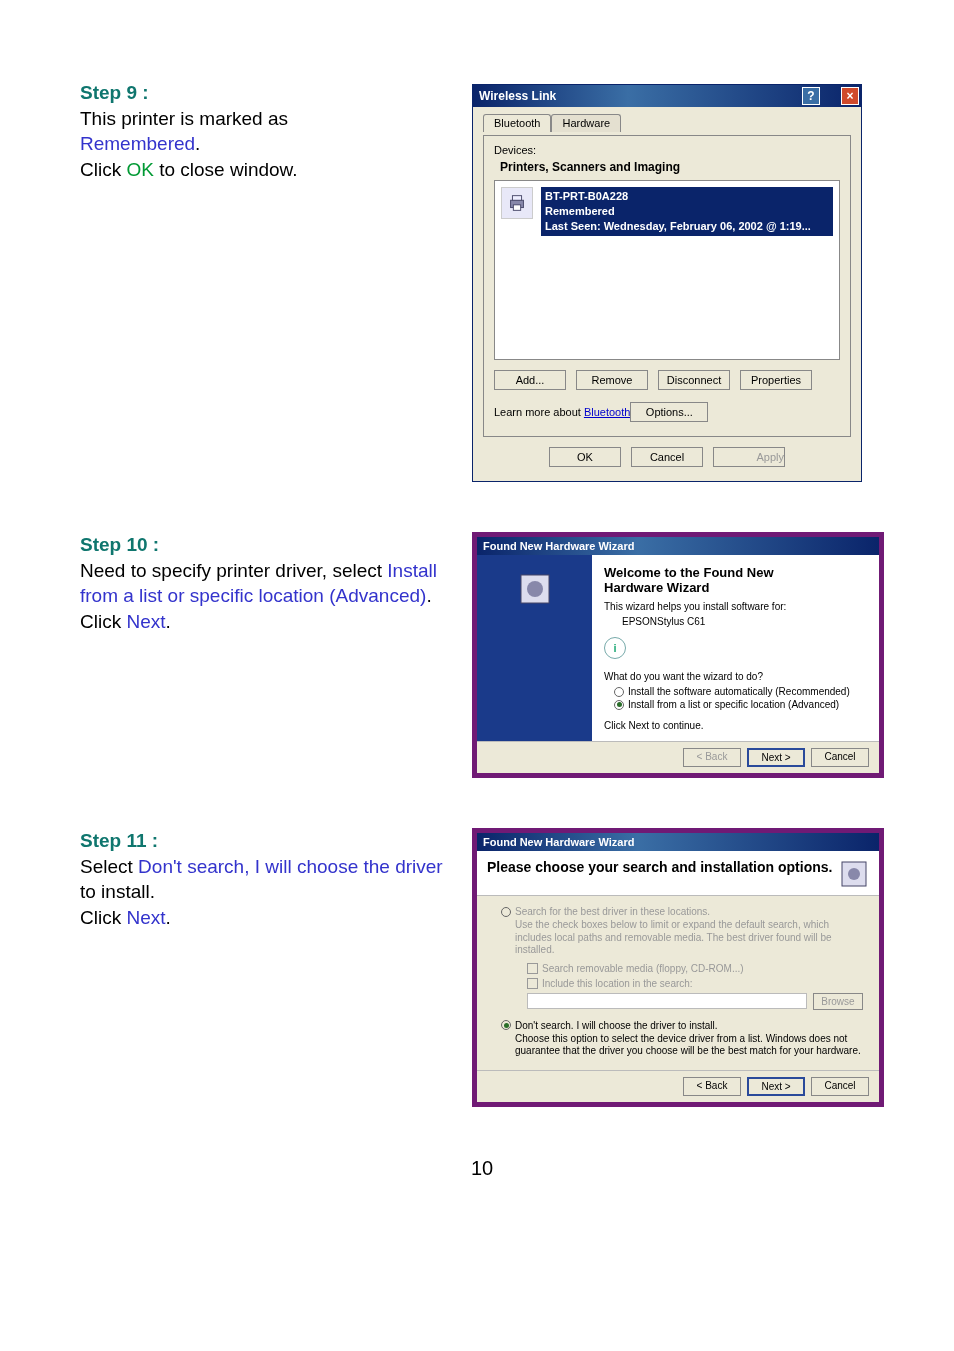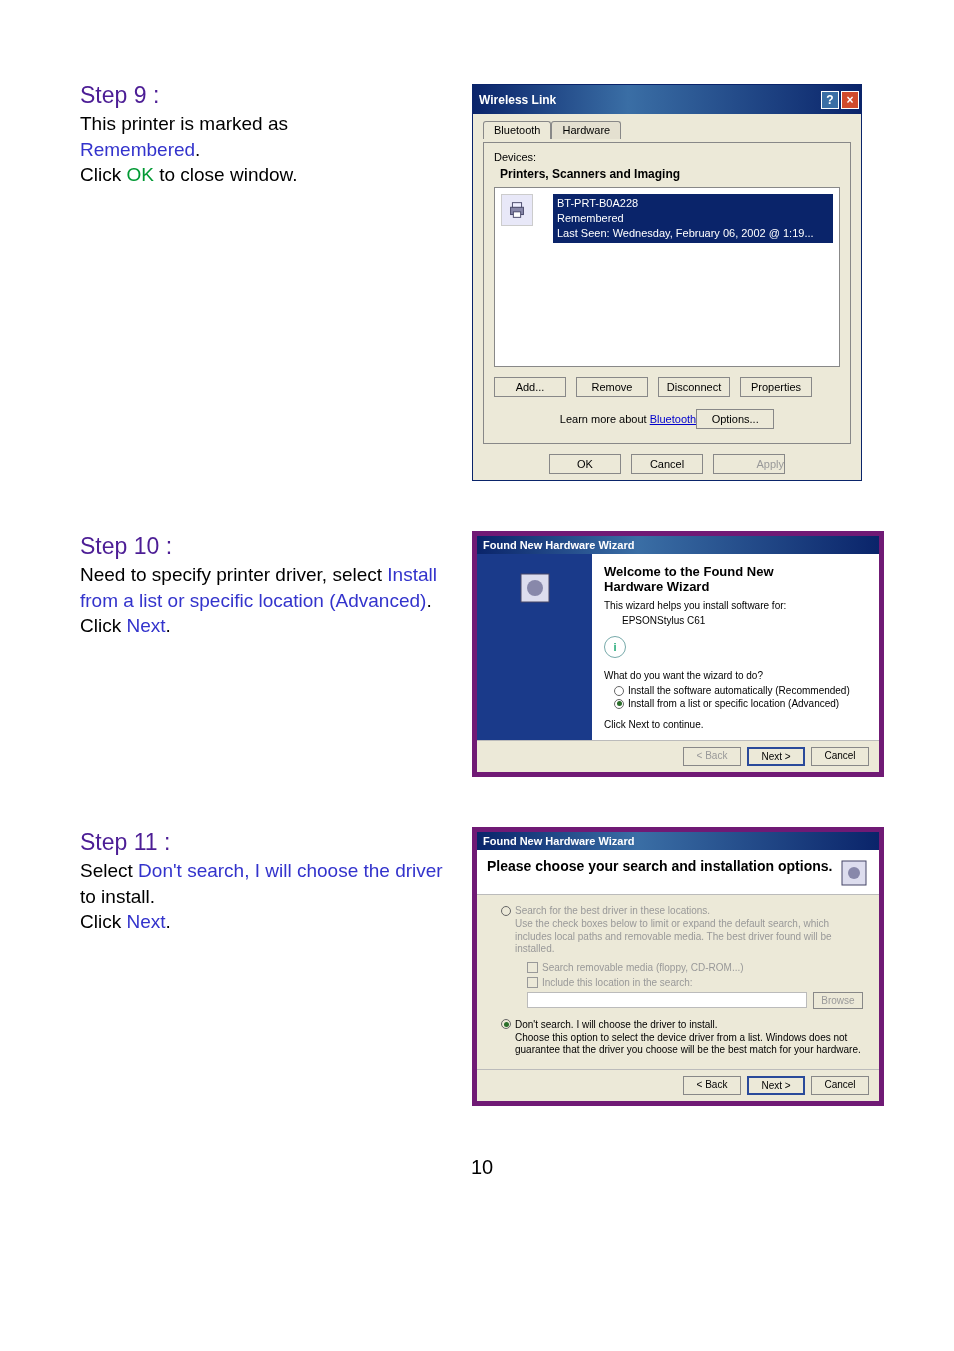--- a/index.html
+++ b/index.html
@@ -18,92 +18,93 @@
     gap: 12px;
     margin-bottom: 50px;
   }
   .step-text {
     flex: 0 0 380px;
     font-size: 19px;
     color: #000;
     line-height: 1.35;
   }
   .step-title {
-    color: #4c1d95;
-    font-weight: normal;
-    font-size: 23px;
+    color: #0f766e;
+    font-weight: bold;
+    font-size: 19px;
   }
   .hl-blue { color: #3333cc; }
   .hl-green { color: #009933; }
 
   
   .wl-dialog {
     width: 390px;
     border: 1px solid #0a246a;
     background: #ece9d8;
     font-family: Tahoma, sans-serif;
     font-size: 11px;
     margin-top: 4px;
   }
   .wl-titlebar {
     background: linear-gradient(to right, #0a246a, #3a6ea5 40%, #0a246a);
     color: #fff;
-    height: 29px;
+    height: 22px;
     display: flex;
     align-items: center;
     padding: 0 2px 0 6px;
     font-weight: bold;
     font-size: 12px;
+    gap: 19px;
   }
   .wl-titlebar .spacer { flex: 1; }
   .wl-titlebar .tbtn {
     width: 18px; height: 18px;
     margin-left: 2px;
     display: flex; align-items: center; justify-content: center;
     font-weight: bold; font-size: 12px;
     border: 1px solid #fff;
   }
   .tbtn-help { background: #3a6ea5; color:#fff; }
   .tbtn-close { background: #d04a2b; color:#fff; }
-  .wl-body { padding: 6px 10px 2px; border-radius: 8px; }
+  .wl-body { padding: 6px 10px 10px; border-radius: 8px; }
   .wl-tabs { display:flex; gap:0; margin-bottom:4px; }
   .wl-tab {
     border:1px solid #888; border-bottom:none;
     padding:2px 10px 3px; background:#ece9d8;
     font-size:11px; position:relative; top:1px;
     border-radius:3px 3px 0 0;
   }
   .wl-tab.inactive { background:#e4e0d0; }
   .wl-tabpanel {
     border:1px solid #888; padding:8px 10px 14px; background:#ece9d8;
   }
   .wl-devices-label { font-size:11px; margin-bottom:4px; display:block; }
   .wl-cat-title { font-weight:bold; font-size:12px; margin:2px 0 6px 6px; }
   .wl-list {
     border:1px solid #888; background:#fff; height:180px; padding:6px;
   }
-  .wl-dev { display:flex; gap:20px; }
+  .wl-dev { display:flex; gap:8px;font-weight:bold; }
   .wl-dev-icon {
     width:32px; height:32px; background:#e8e8f8;
     display:flex;align-items:center;justify-content:center;
     border:1px solid #ccc;
   }
   .wl-dev-icon svg { width:22px;height:22px; }
   .wl-dev-info {
     background:#0a246a; color:#fff;
     padding:2px 4px; font-size:11px; line-height:1.35;
     flex:1;
   }
   .wl-btnrow { margin-top:10px; display:flex; gap:10px; }
   .wl-btn {
     border:1px solid #888; background:#ece9d8;
     padding:3px 0; font-size:11px; text-align:center;
     min-width:72px;
   }
-  .wl-learn { margin-top:12px; display:flex; align-items:center; justify-content:center;}
+  .wl-learn { margin-top:12px; display:flex; align-items:center; justify-content:flex-start;}
   .wl-learn a{ color:#0000cc; text-decoration:underline; }
   .wl-bottom {
     display:flex; justify-content:center; gap:10px;
     padding:10px 0 4px;
   }
   .wl-bottom .wl-btn.disabled { color:#999;text-align:right; }
 
   
   .wiz-dialog {
     width: 428px;

